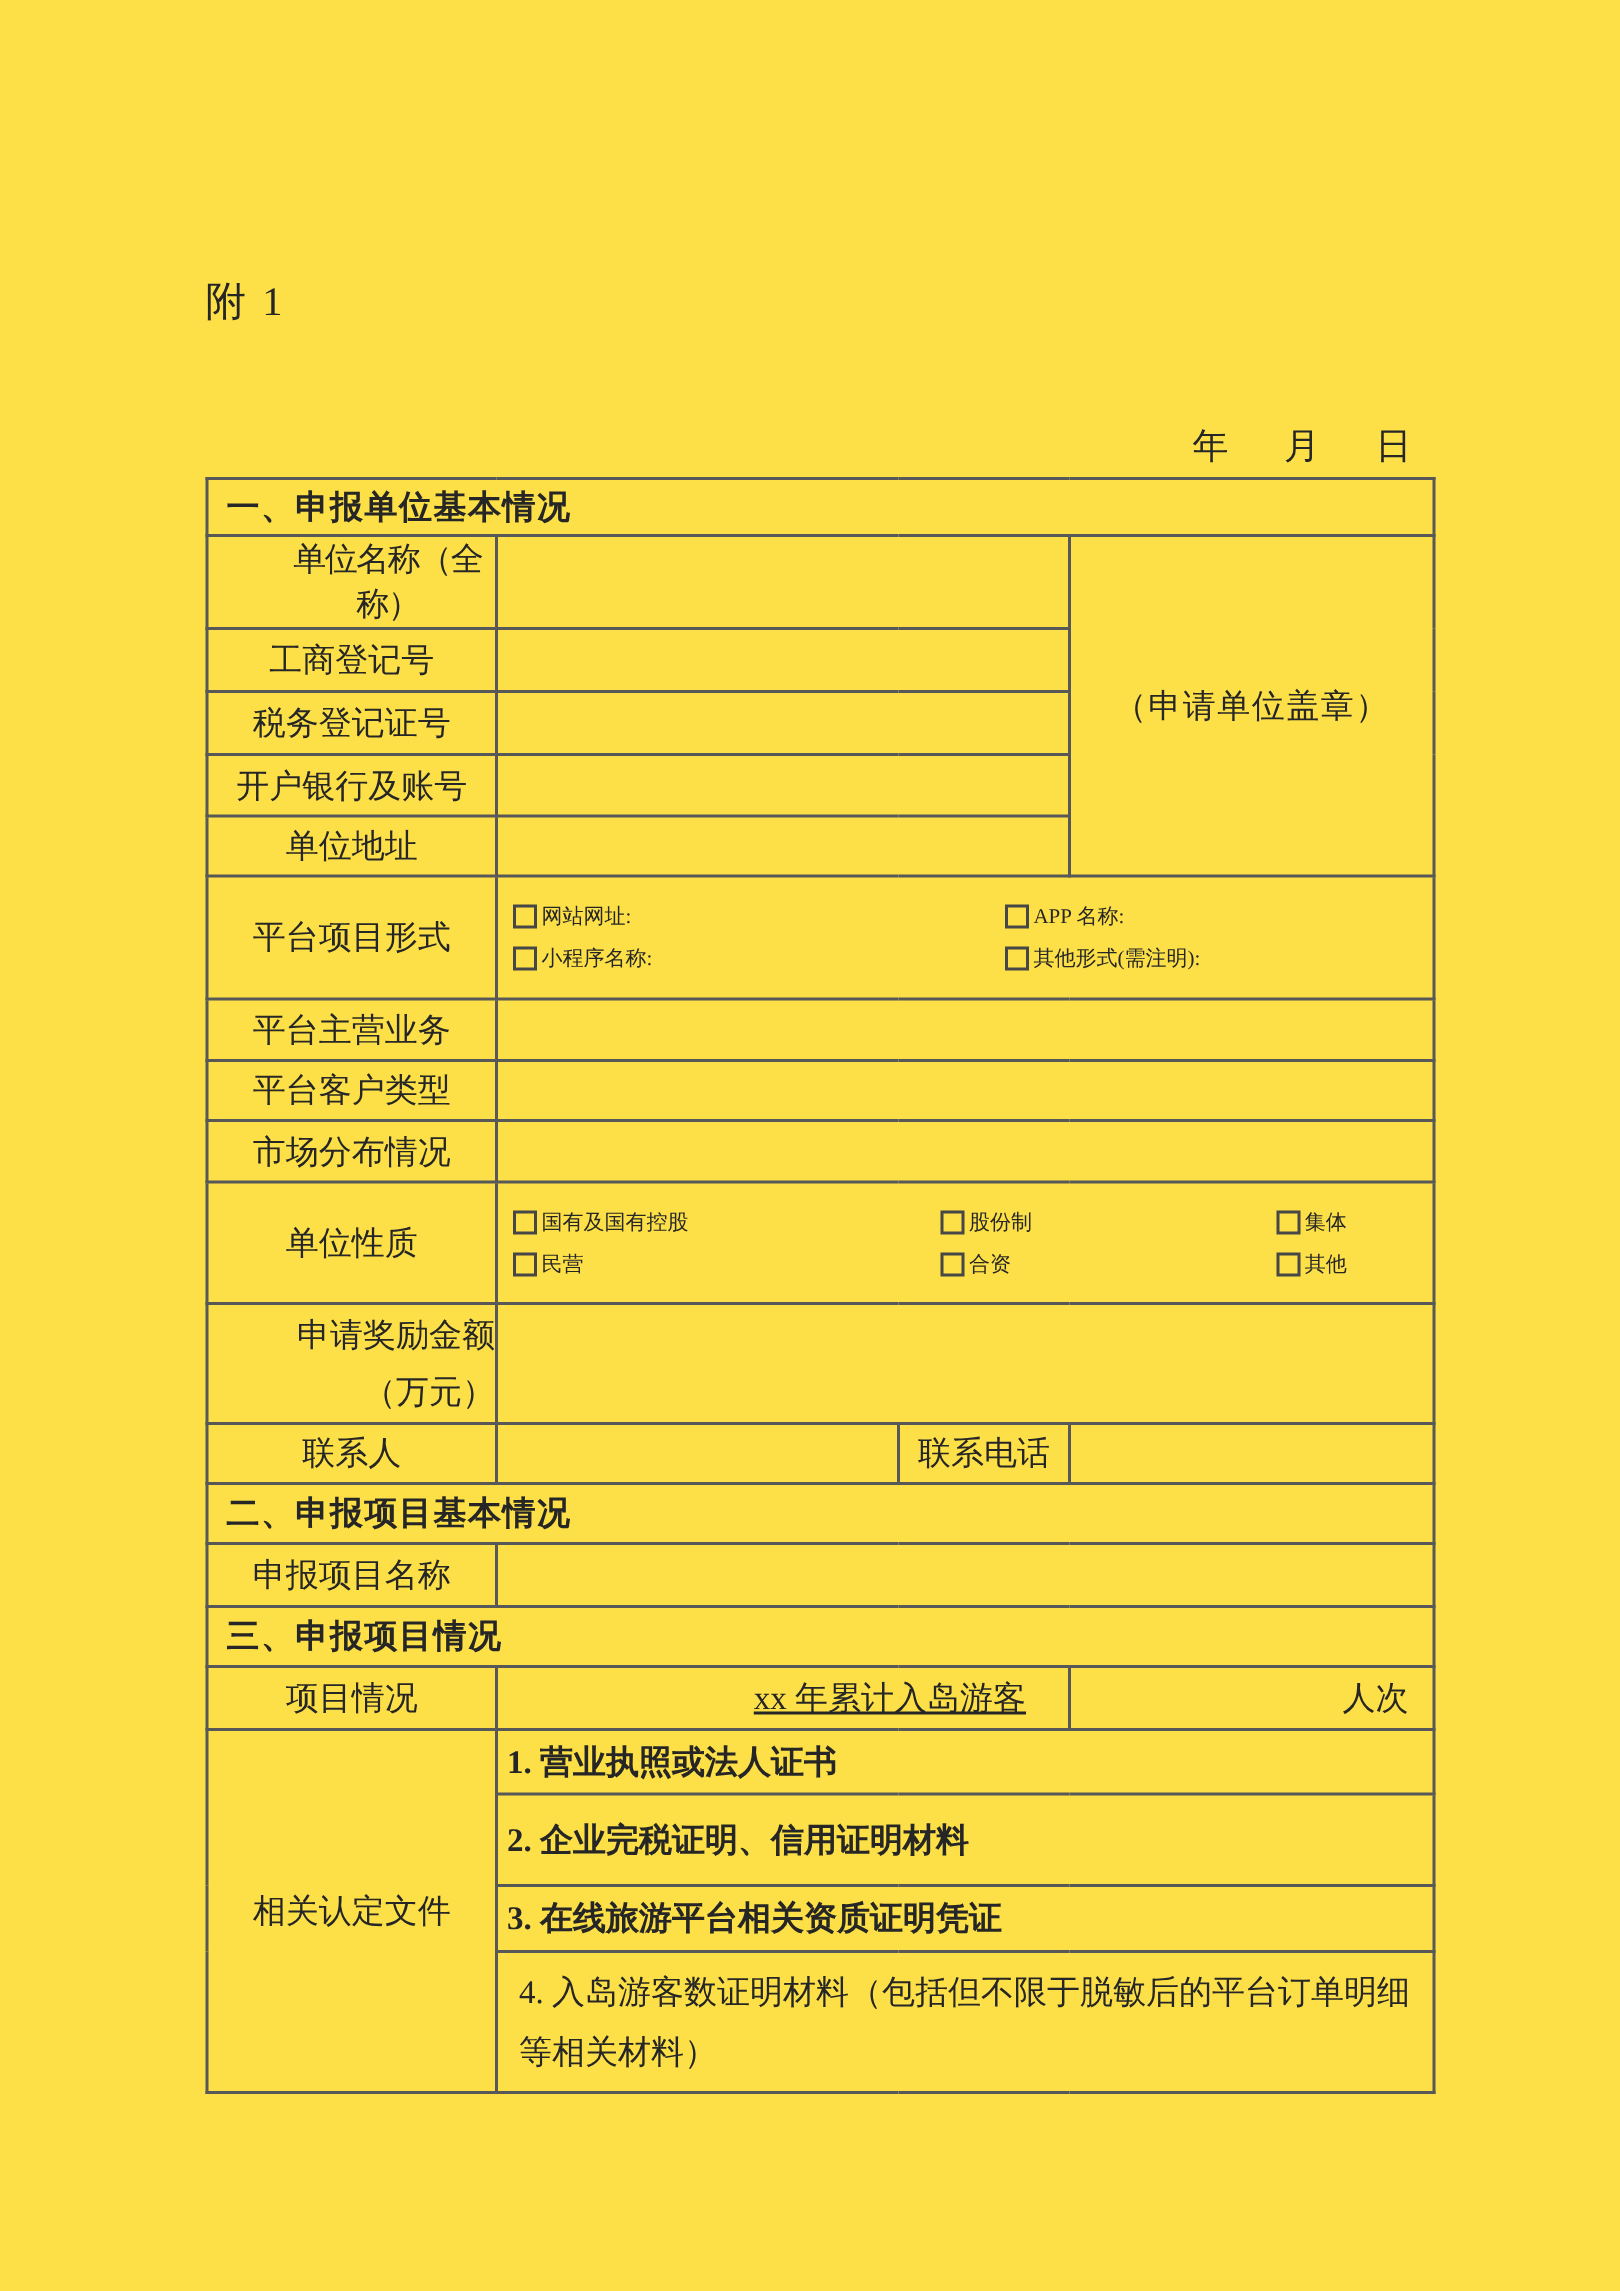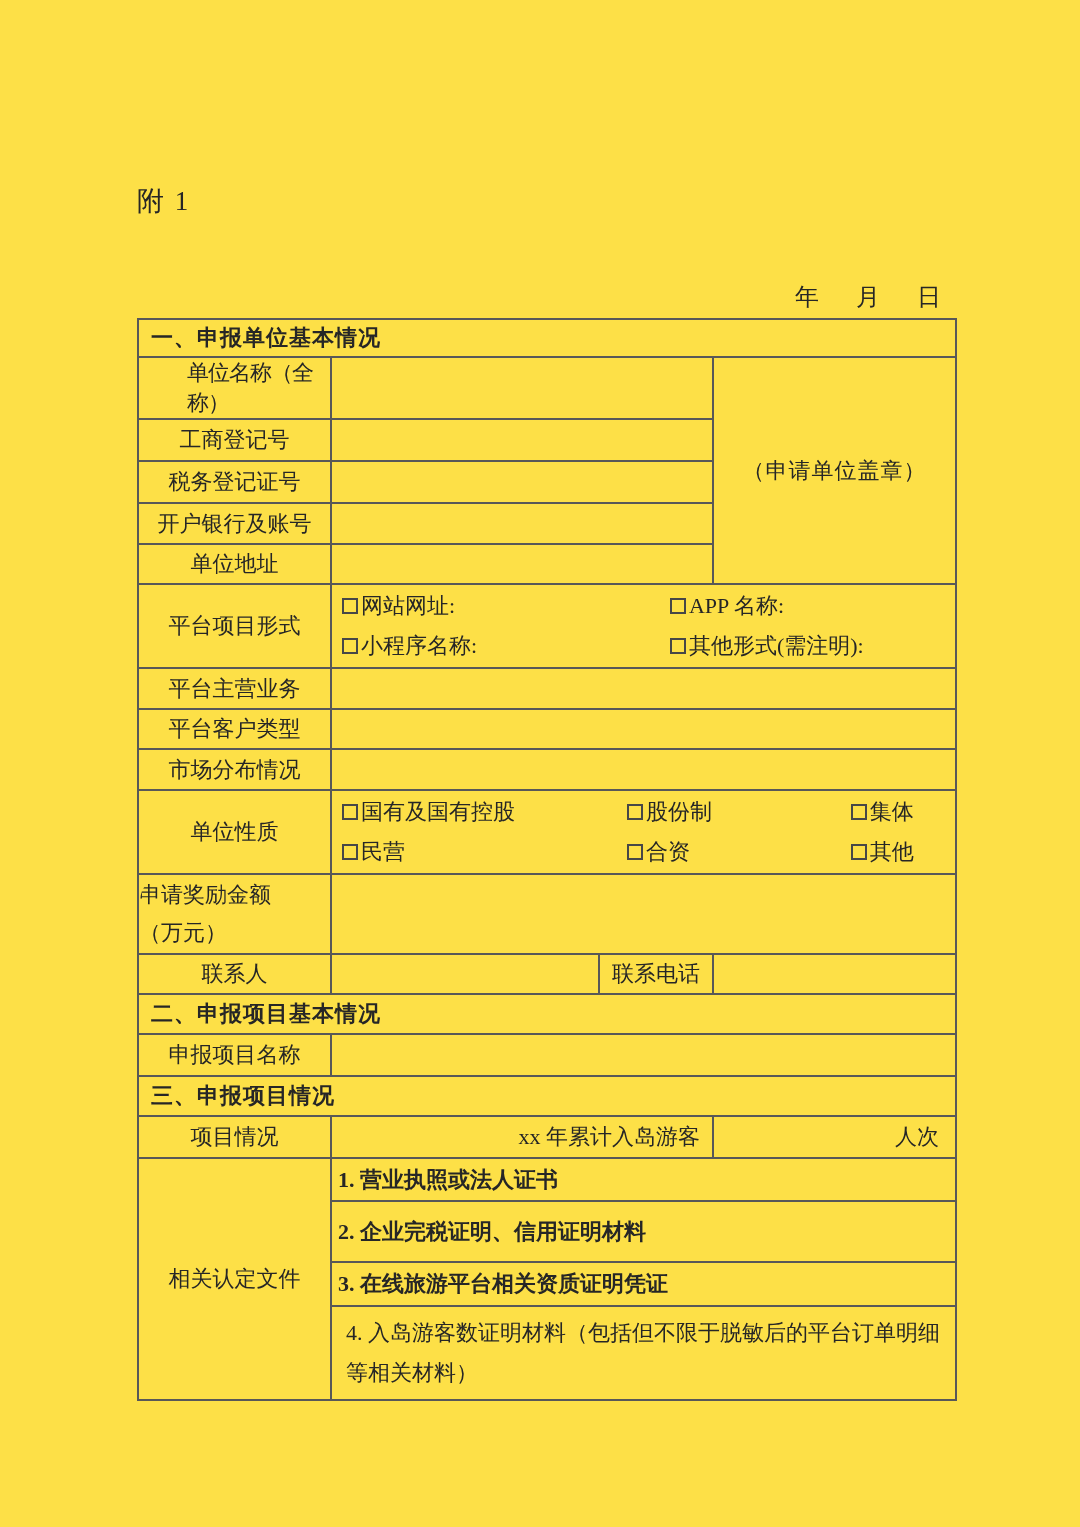--- a/index.html
+++ b/index.html
@@ -31,37 +31,37 @@
     border-collapse: collapse; table-layout: fixed;
   }
   table.form td {
     border: 2px solid #585858;
     font-size: 22px;
     vertical-align: middle;
     overflow: hidden;
   }
   .sec-header { font-weight: 700; font-size: 24px; padding-left: 12px; letter-spacing: 1px; }
   .lbl { text-align: center; letter-spacing: 0; }
-  .lbl-tight { text-align: left; letter-spacing: -1px; padding-left: 48px; }
+  .lbl-tight { text-align: center; letter-spacing: -1px; padding-left: 48px; }
   .stamp-cell { text-align: center; font-size: 23px; letter-spacing: 1px; }
   .val {}
 
   .cb-grid { display: grid; padding: 6px 0 6px 10px; row-gap: 10px; align-items: center; }
   .cb-grid-2 { grid-template-columns: 53.5% 46.5%; }
   .cb-grid-3 { grid-template-columns: 46.5% 36.5% 17%; }
-  .cb-item { display: flex; align-items: center; white-space: nowrap; font-size: 22px; }
+  .cb-item { display: flex; align-items: center; white-space: nowrap; font-size: 14px; }
   .cb {
     display: inline-block; width: 16px; height: 16px;
     border: 2px solid #474747; margin-right: 3px; flex: 0 0 auto;
     background: transparent;
   }
 
-  .two-line { text-align: left; line-height: 38px; border-radius: 27px; }
-
-  .right-pad { text-align: right; padding-right: 12px; }
+  .two-line { text-align: right; line-height: 38px; }
+
+  .right-pad { text-align: right; padding-right: 28px; text-decoration: underline; }
   .unit-cell { text-align: right; padding-right: 16px; }
 
   .doc-item { padding-left: 6px; font-weight: bold; }
   .doc-item-wrap { padding: 6px 10px 6px 14px; line-height: 40px; }
 
   .page-number {
     position: absolute; left: 137px; top: 1343px; width: 812px;
     text-align: right; font-size: 27px; letter-spacing: 1px;
   }
 </style>

